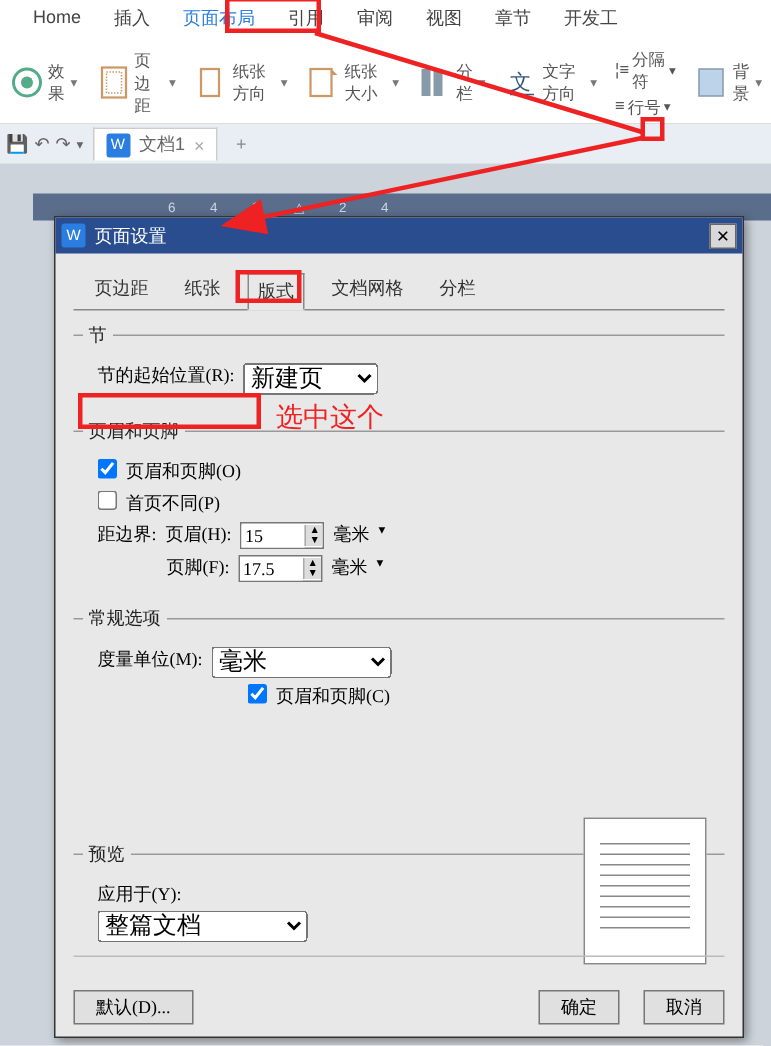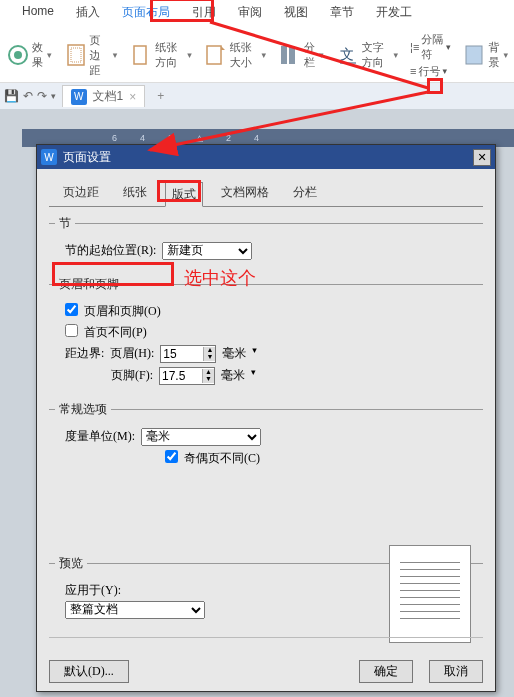--- a/index.html
+++ b/index.html
@@ -34,23 +34,23 @@
   .dlg-title .t { display:flex; align-items:center; gap:6px;}
   .dlg-title .x { width:18px; height:17px; background:#d8d8d8; color:#000; border:1px solid #666; display:flex; align-items:center; justify-content:center; font-size:11px; cursor:pointer;}
   .dlg-body { padding:10px 12px 8px 12px; font-family: SimSun, serif;}
   .dlg-tabs { display:flex; gap:12px; padding:2px 8px 0 8px; border-bottom:1px solid #888;}
   .dlg-tabs span { padding:3px 6px; cursor:pointer; color:#333;}
   .dlg-tabs .on { border:1px solid #888; border-bottom:1px solid #e8e8e8; background:#e8e8e8; position:relative; top:1px;}
   
   fieldset.sec { border:none; border-top:1px solid #999; margin-top:8px; padding:6px 4px 4px 6px;}
   fieldset.sec legend { padding:0 4px; color:#222;}
   .row { display:flex; align-items:flex-start; gap:6px; margin:4px 0 4px 10px;}
-  select.w { font-family:Liberation Mono, monospace; font-size:12px; }
+  select.w { font-family:Liberation Serif, serif; font-size:16px; }
   .numbox { display:inline-flex; align-items:center; border:1px solid #777; background:#fff; height:18px;}
-  .numbox input { border:none; width:42px; padding:0 2px; font-size:12px; outline:none;}
+  .numbox input { border:none; width:42px; padding:0 2px; font-size:12px; outline:none;font-family:Liberation Serif, serif;}
   .numbox .spin { display:flex; flex-direction:column; font-size:7px; line-height:7px; border-left:1px solid #aaa; background:#ddd; width:12px; align-items:center; cursor:pointer;}
   
   .previewbox { border:1px solid #888; background:#fff; width:82px; height:98px; position:absolute; right:24px; bottom:48px; padding:10px 10px;}
   .previewbox div { border-top:1px solid #888; margin-top:6px;}
   
   .dlg-foot { position:absolute; bottom:8px; left:12px; right:12px; display:flex; justify-content:space-between; align-items:center; border-top:1px solid #bbb; padding-top:22px;}
   .dlg-foot button { font-family:SimSun; font-size:12px; padding:2px 14px; background:#e0e0e0; border:1px solid #777; cursor:pointer;}
   .dlg-foot .r { display:flex; gap:16px;}
   
   
@@ -240,21 +240,21 @@
     </fieldset>
 
     <fieldset class="sec">
       <legend>常规选项</legend>
       <div class="row">
         <span>度量单位(M):</span>
         <select class="w" style="width:120px"><option>毫米</option></select>
       </div>
       <div class="row" style="margin-left:110px">
           <input type="checkbox" checked="" style="">
-          <span>奇偶页不同(C)</span>
+          <span>页眉和页脚(C)</span>
         </div>
     </fieldset>
 
     <fieldset class="sec" style="margin-top:80px">
       <legend>预览</legend>
       <div class="row" style="flex-direction:column; align-items:flex-start; gap:2px;justify-content:center;">
         <span>应用于(Y):</span>
         <select class="w" style="width:140px"><option>整篇文档</option></select>
       </div>
     </fieldset>

